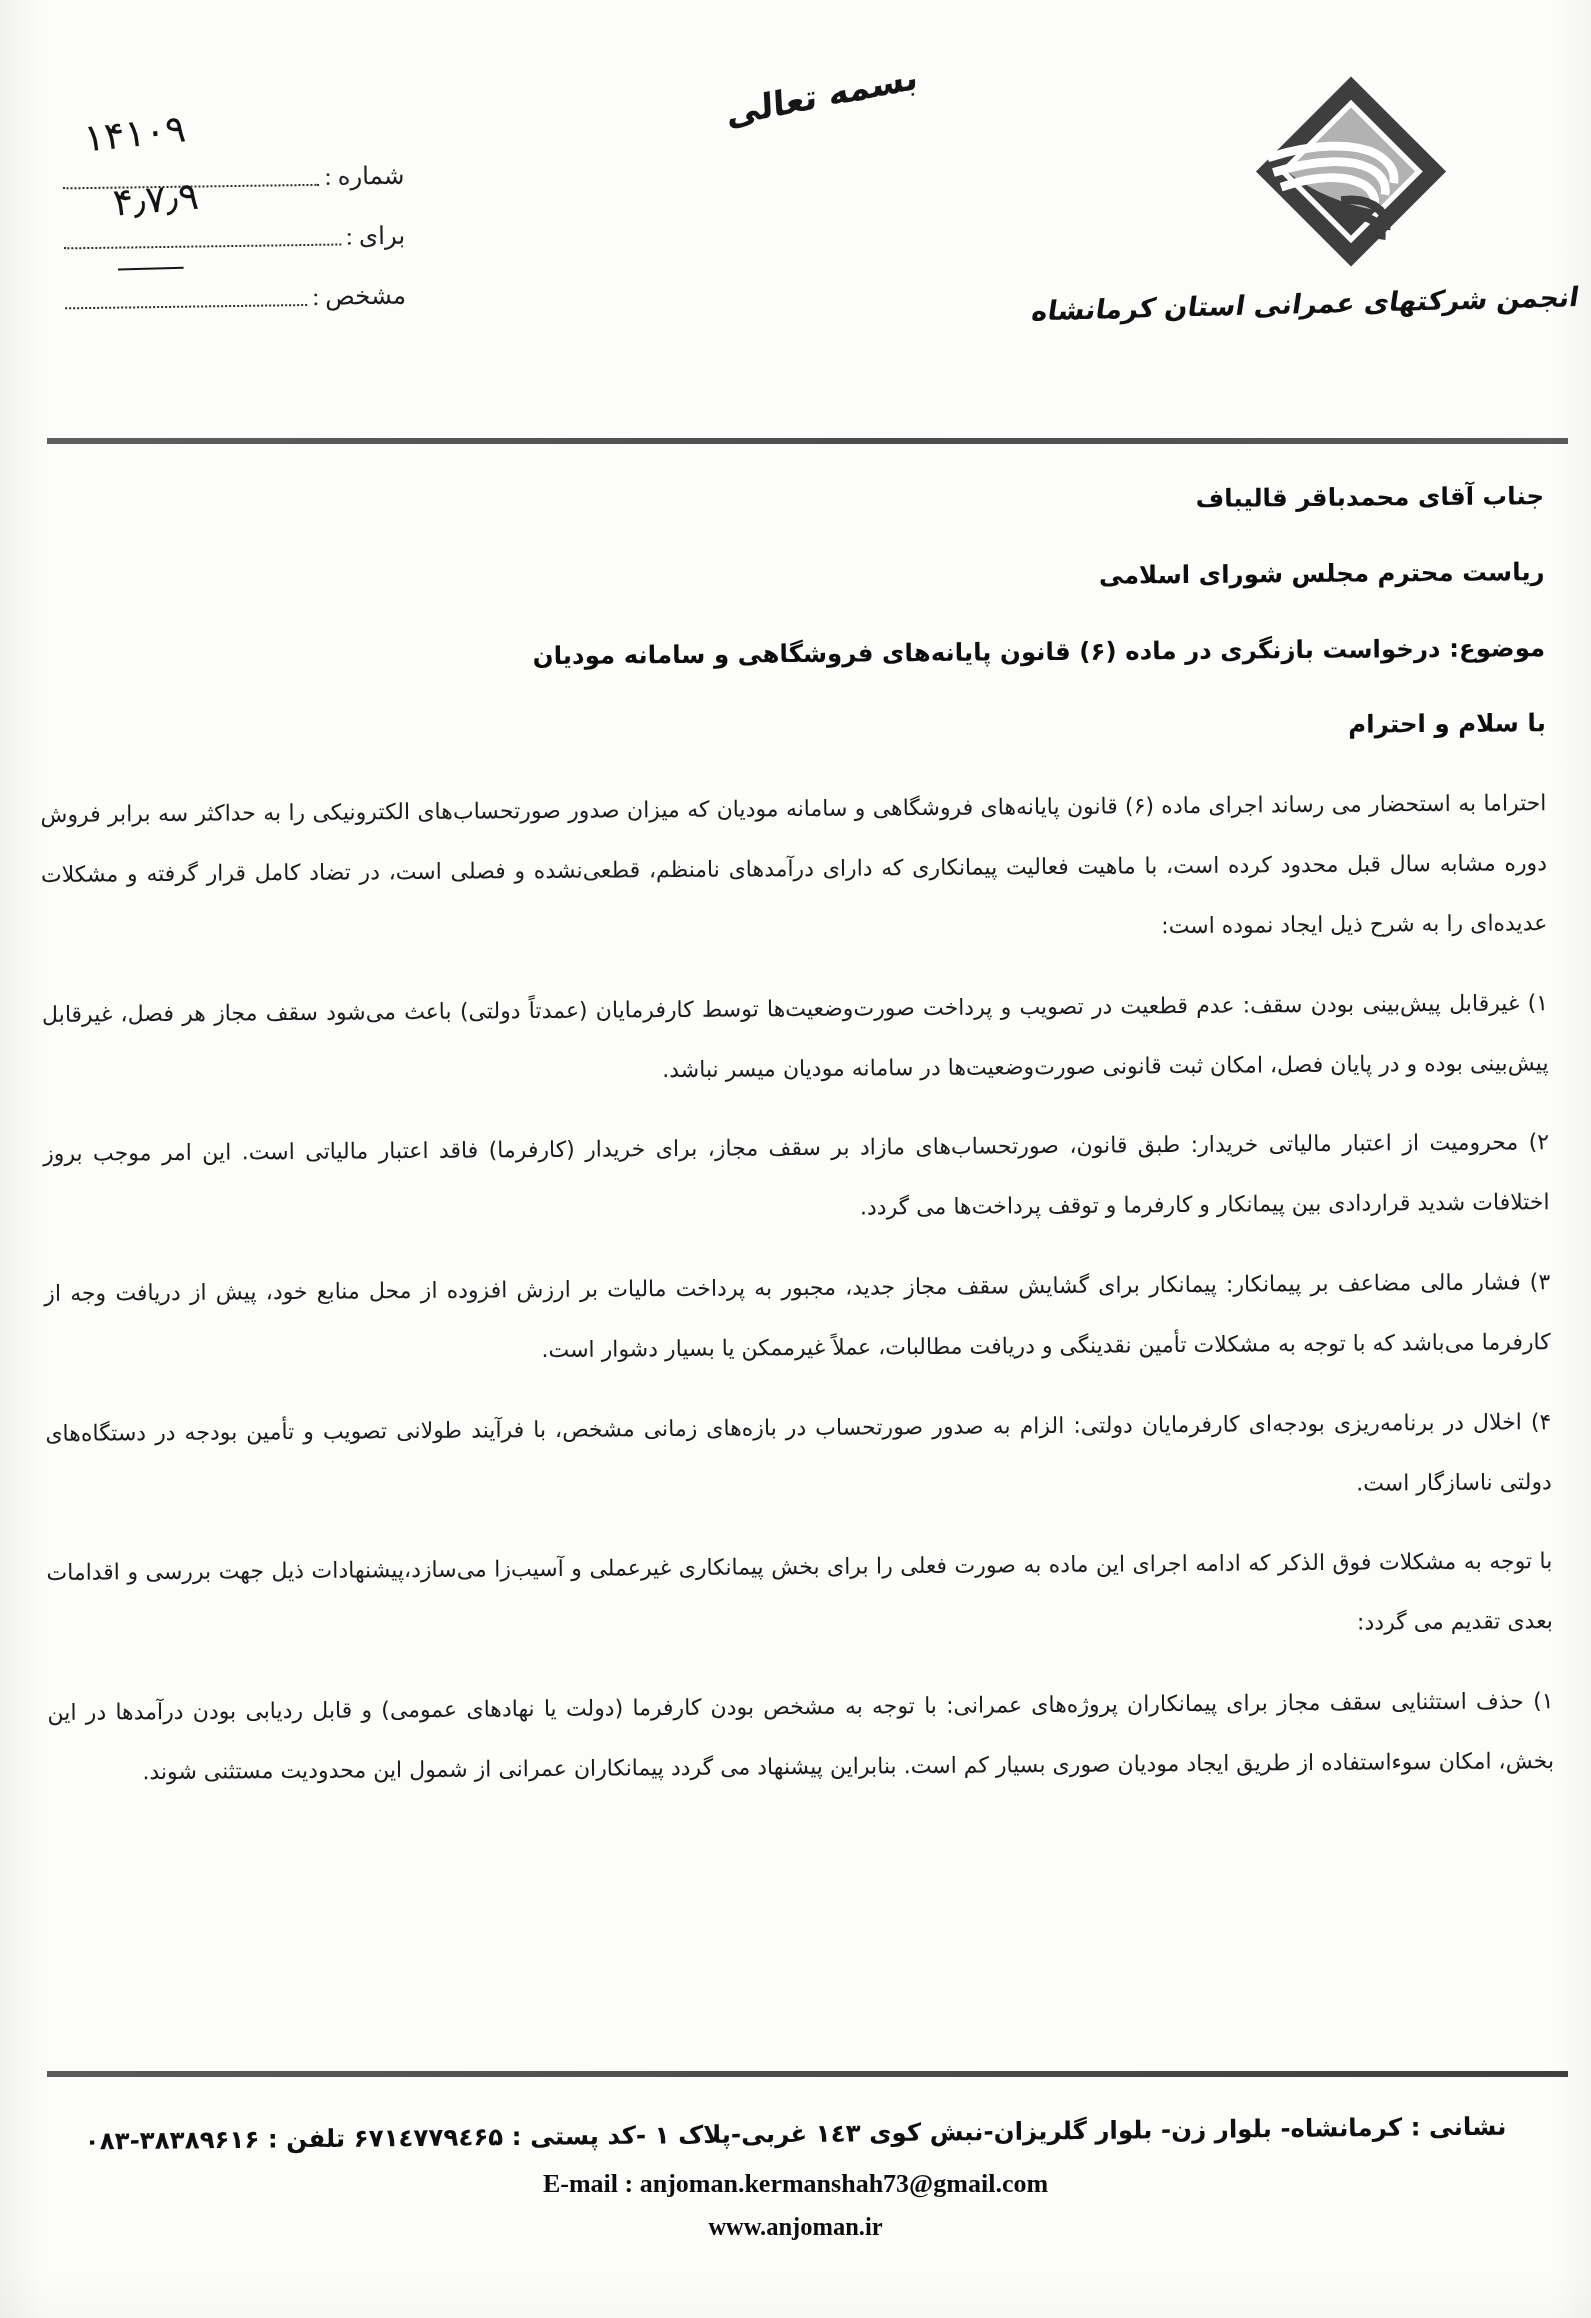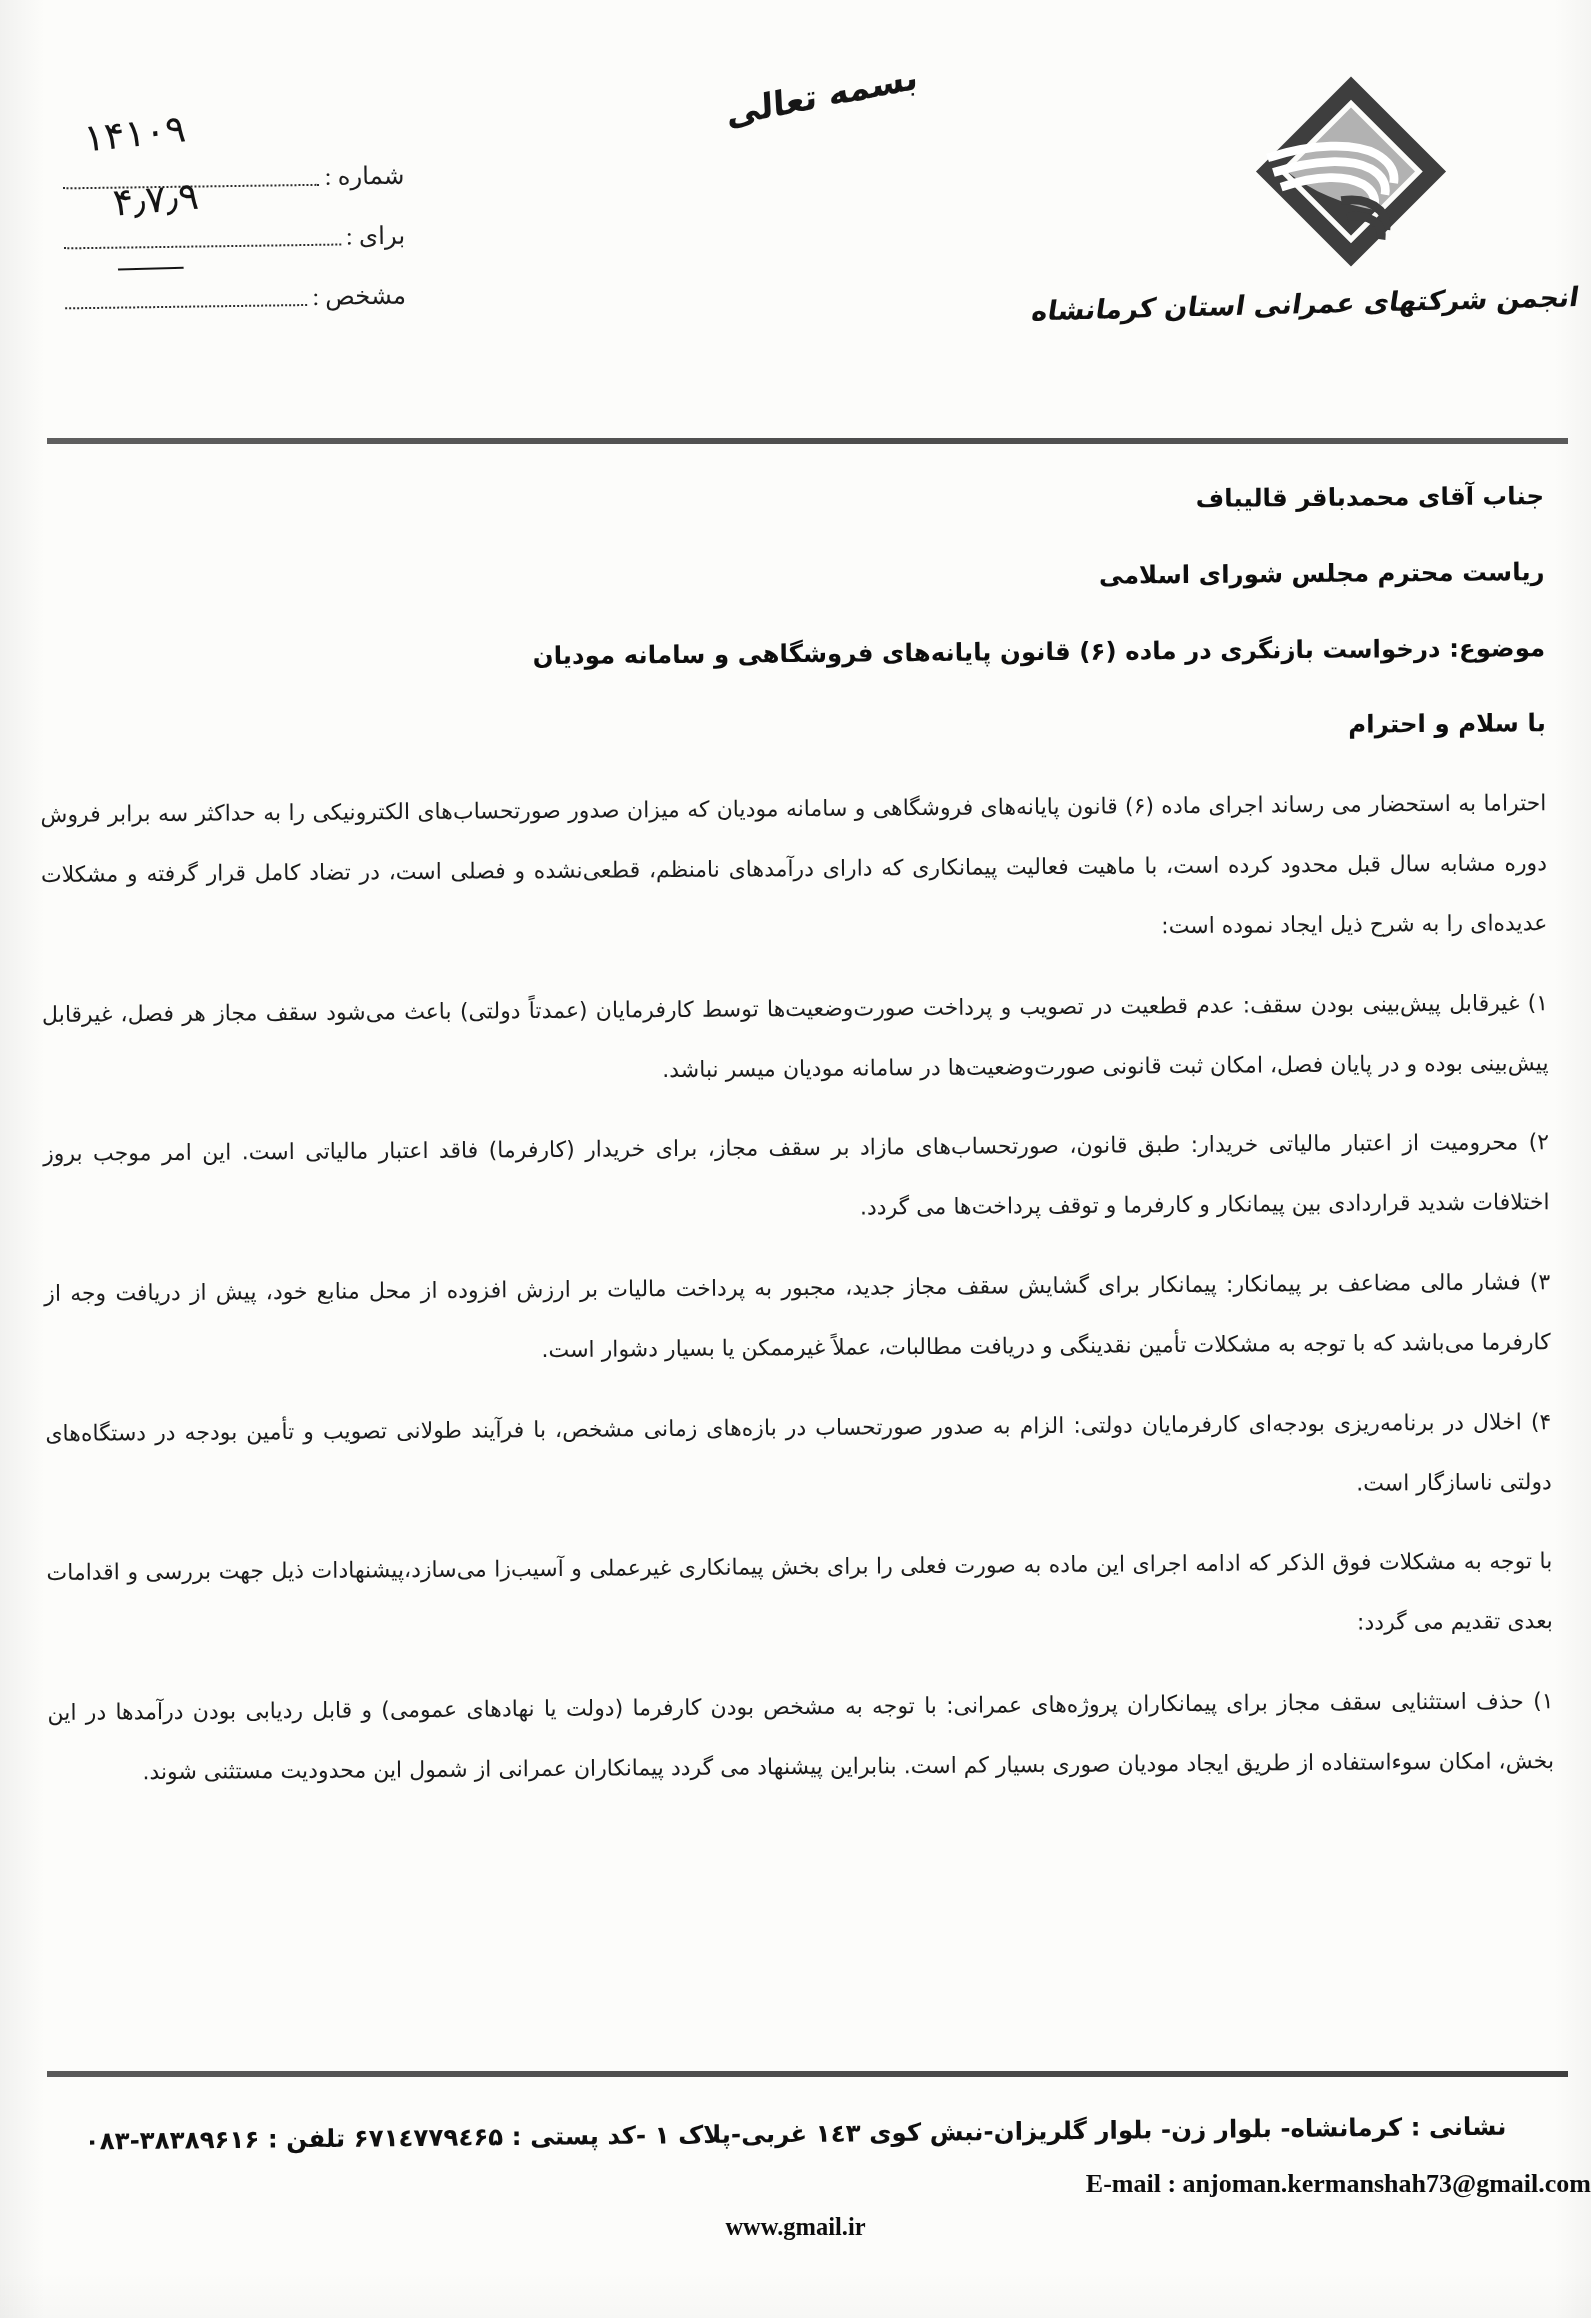--- a/index.html
+++ b/index.html
@@ -71,21 +71,21 @@
 
   
   .footer-address{
     position:absolute;top:2119px;left:0;width:100%;
     text-align:center;direction:rtl;
     font-size:24.5px;font-weight:bold;color:#101010;
     transform:rotate(-0.6deg);
   }
   .ltr{direction:ltr;unicode-bidi:isolate;}
   .footer-email{
-    position:absolute;top:2169px;left:0;width:100%;text-align:right;
+    position:absolute;top:2169px;left:0;width:100%;text-align:center;
     font-family:"Liberation Serif","DejaVu Serif",serif;
     font-size:26px;font-weight:bold;color:#0d0d0d;direction:ltr;
   }
   .footer-site{
     position:absolute;top:2213px;left:0;width:100%;text-align:center;
     font-family:"Liberation Serif","DejaVu Serif",serif;
     font-size:24.5px;font-weight:bold;color:#0d0d0d;direction:ltr;
   }
 </style>
 </head>
@@ -149,16 +149,16 @@
   </div>
 
   <div class="rule rule-bottom"></div>
 
   <div class="footer-address">
     <span>نشانی : کرمانشاه- بلوار زن- بلوار گلریزان-نبش کوی ۱٤۳ غربی-پلاک ۱ -کد پستی : ۶۷۱٤۷۷۹٤۶۵ تلفن : </span><span class="ltr">۰۸۳-۳۸۳۸۹۶۱۶</span>
   </div>
   <div class="footer-email">
     <span>E-mail : </span><span>anjoman.kermanshah73@gmail.com</span>
   </div>
-  <div class="footer-site">www.gmail.ir</div>
+  <div class="footer-site">www.anjoman.ir</div>
 
 </div>
 
 
 </body></html>

